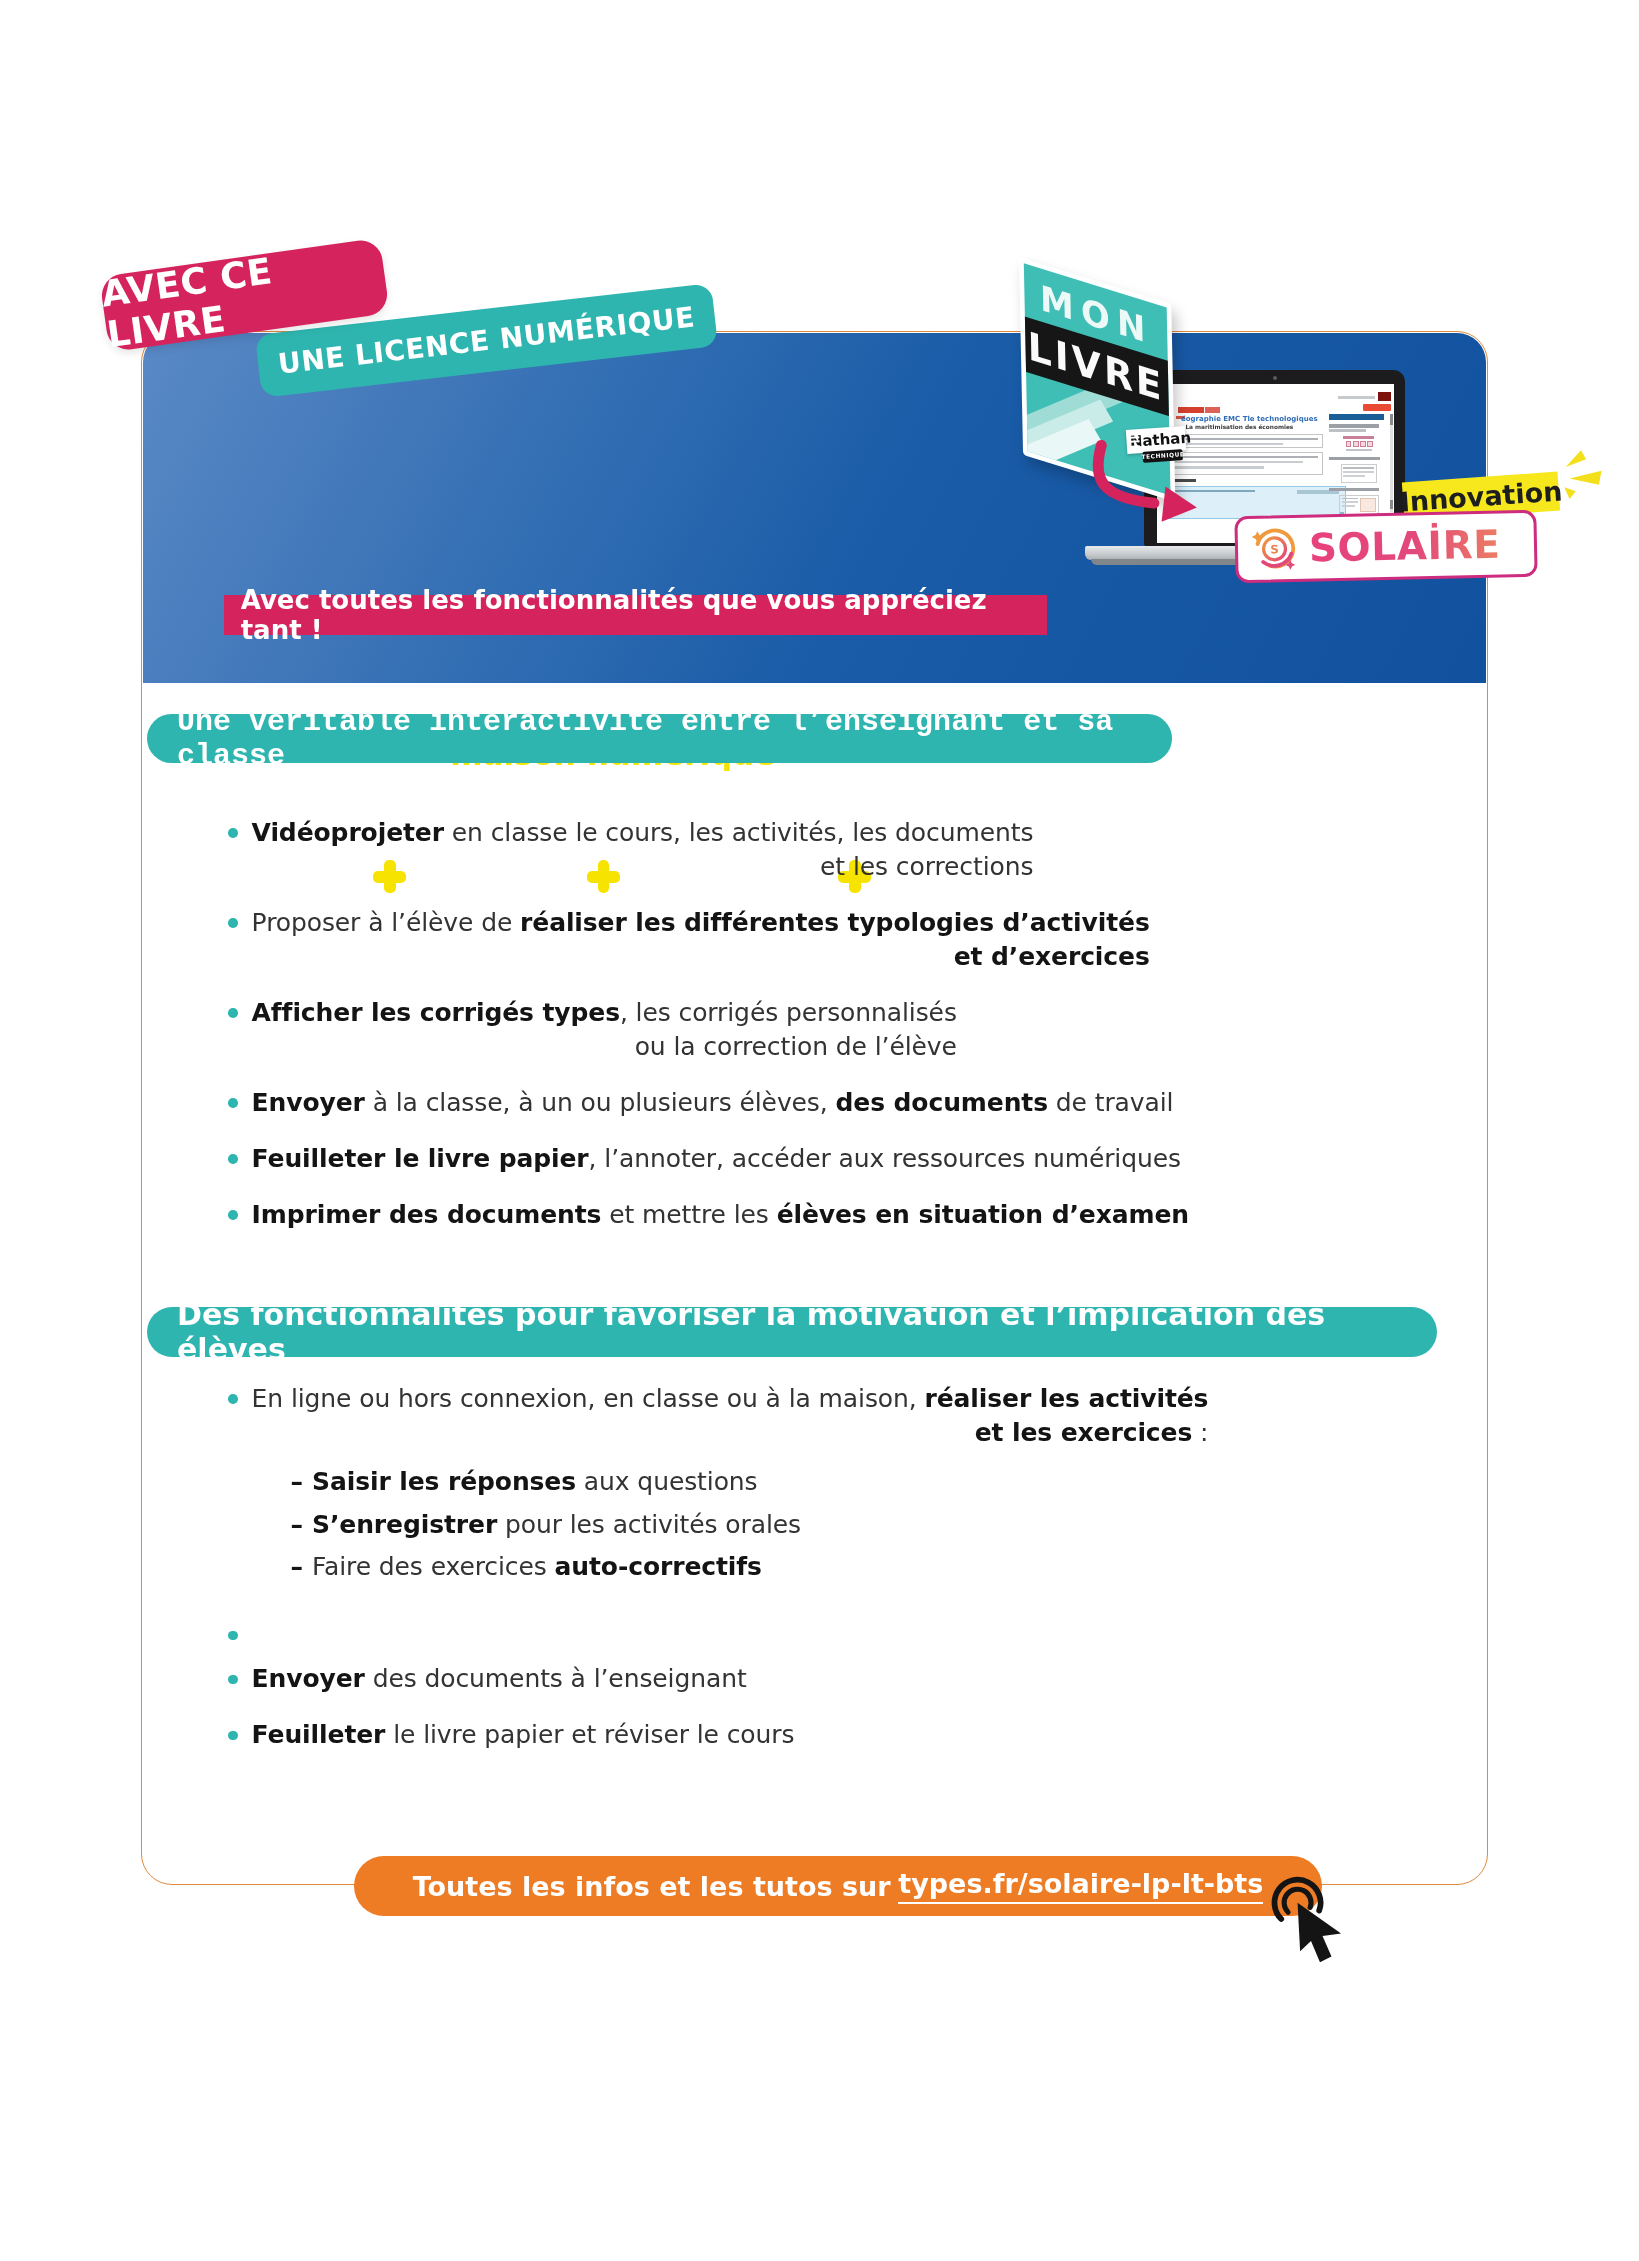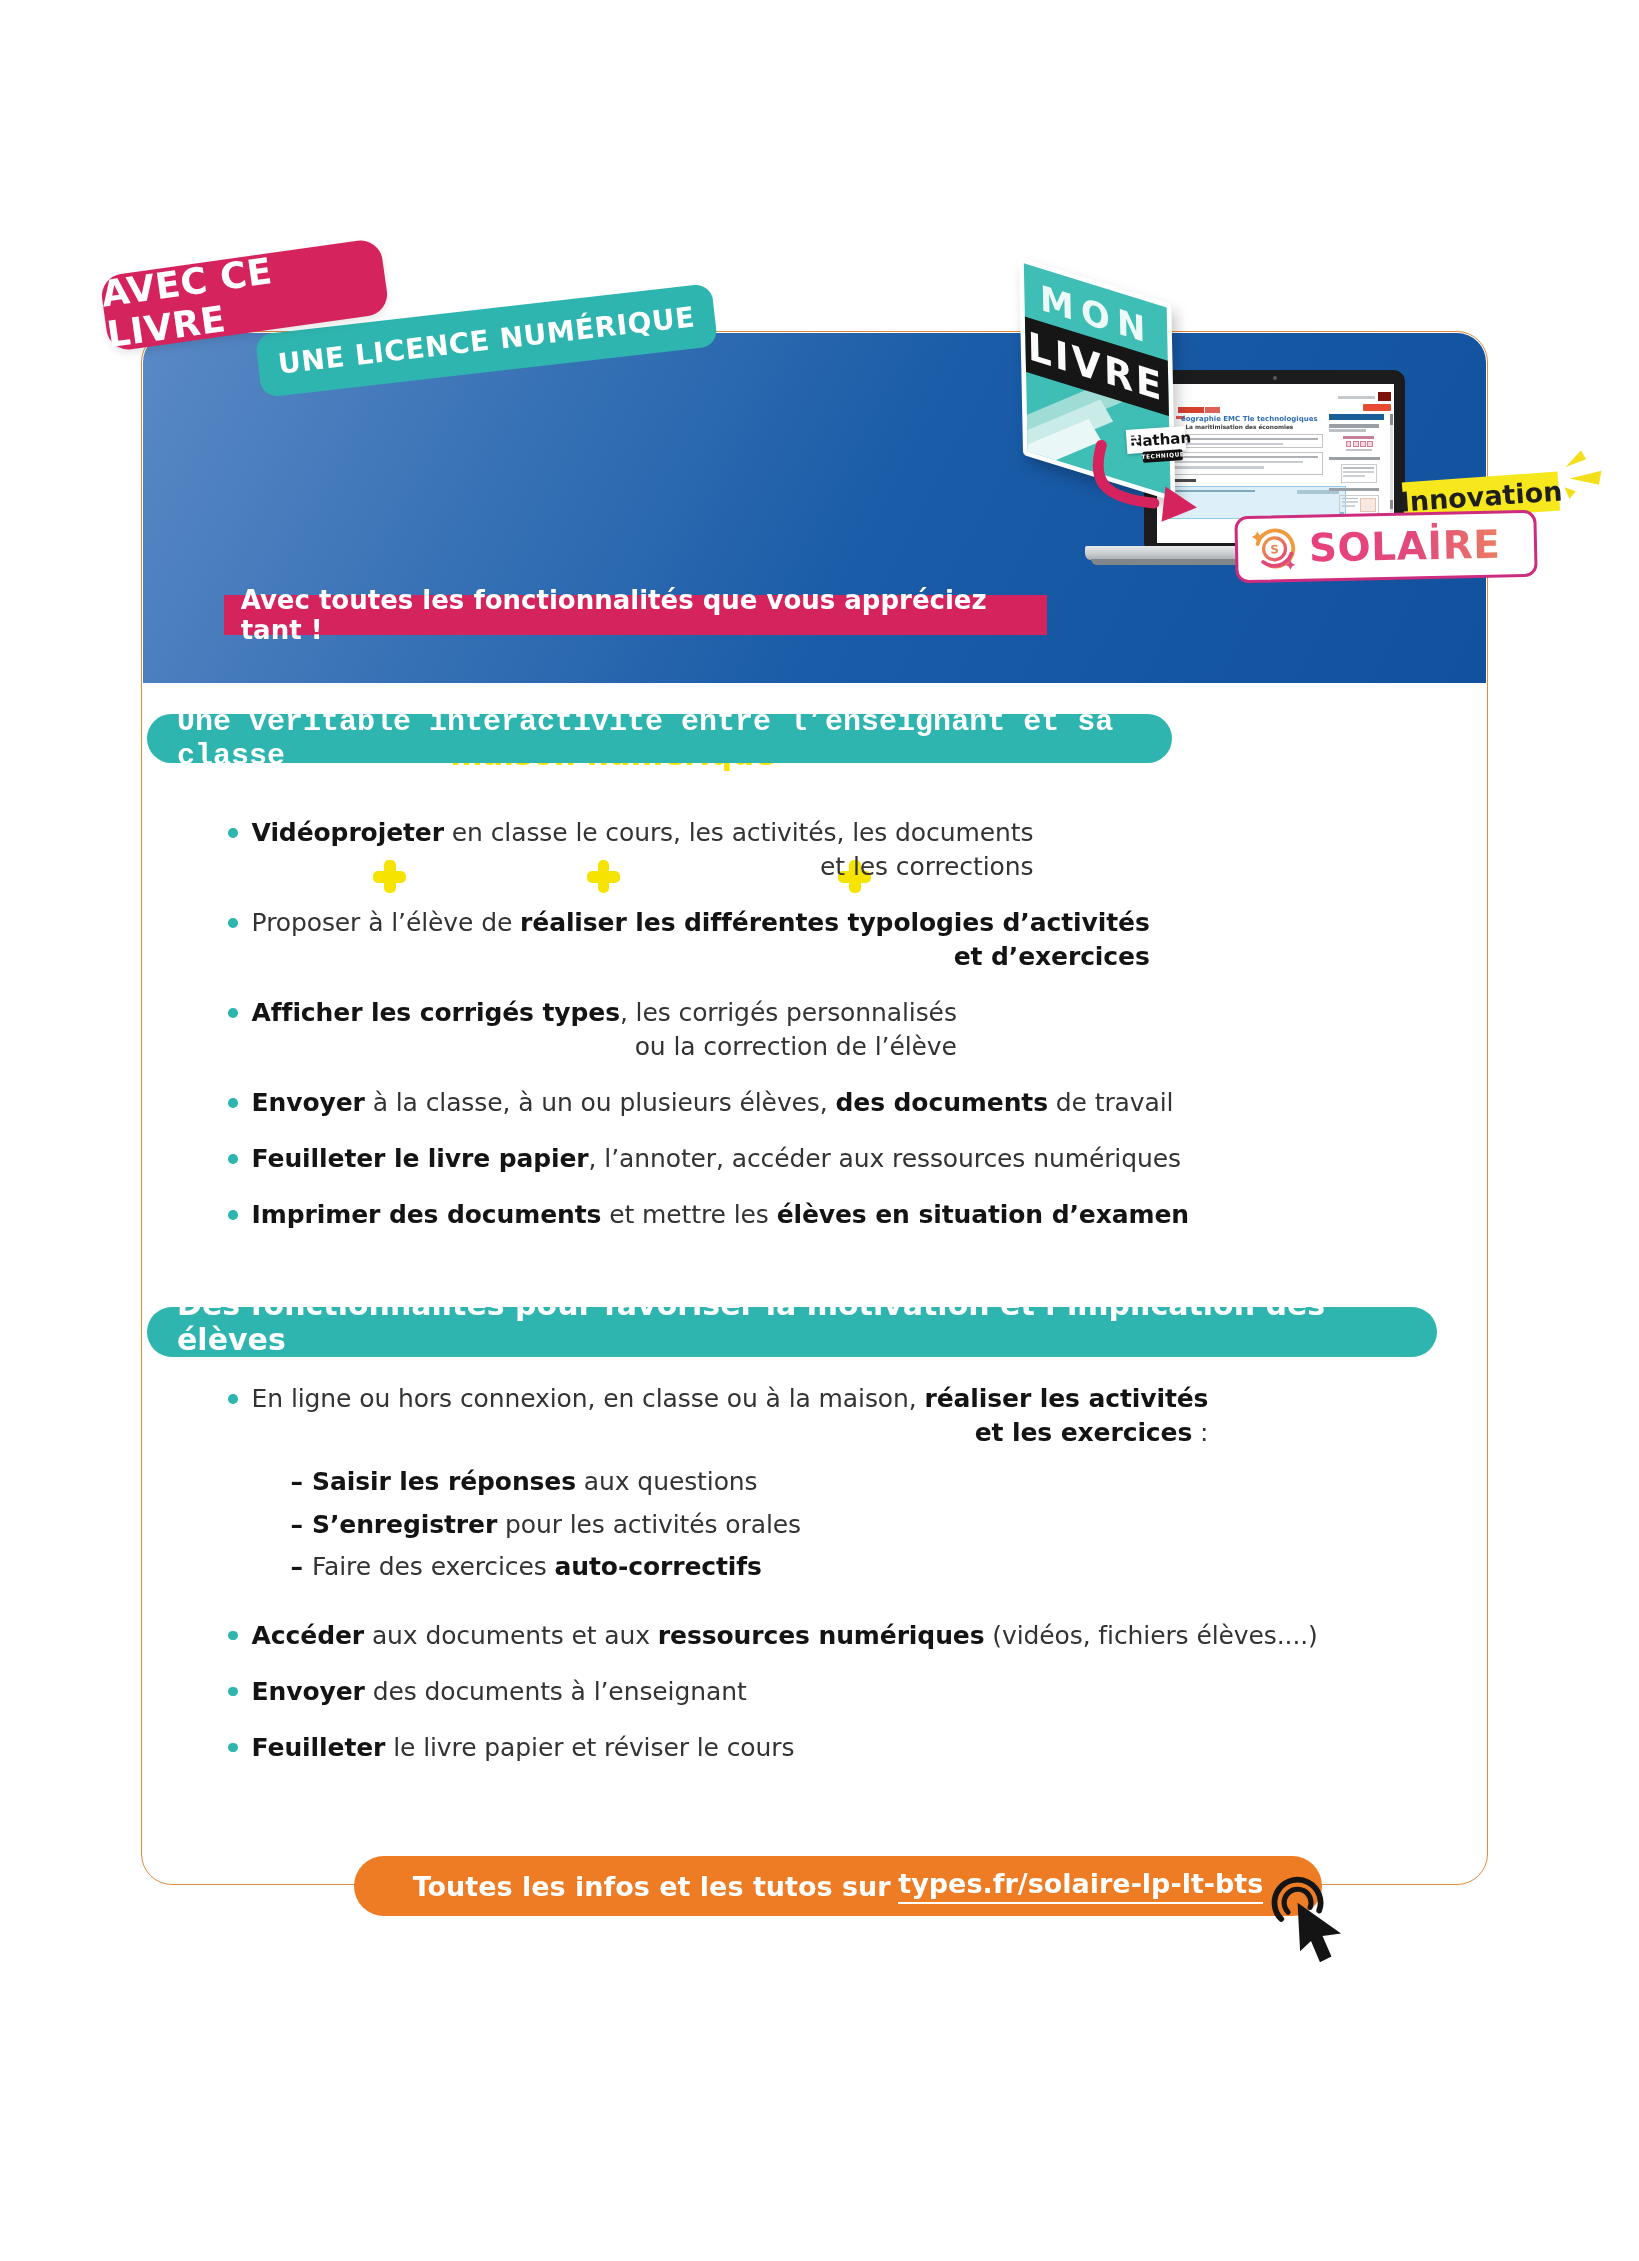--- a/index.html
+++ b/index.html
@@ -97,21 +97,21 @@
     z-index:7; display:flex; align-items:center; padding:0 11.6px; gap:10.3px; }
   .solaire-word { font-size:39px; font-weight:900; letter-spacing:0.6px;
     background:linear-gradient(90deg,#E8417D 0%,#E2497B 55%,#EC7E63 100%);
     -webkit-background-clip:text; background-clip:text; color:transparent; }
 
   
   .section-pill { position:absolute; left:147px; height:49px; background:#2EB5AF;
     border-radius:26px; z-index:3; display:flex; align-items:center; padding-left:30px;
     color:#fff; font-size:30px; font-weight:800; }
   .pill-1 { top:714px; width:1025px;font-family:Liberation Mono, monospace; }
-  .pill-2 { top:1307px; width:1290px; height:50px;align-items:flex-end; }
+  .pill-2 { top:1307px; width:1290px; height:50px; }
 
   .bullet-list { position:absolute; left:228px; z-index:3; width:1273px; }
   .list-1 { top:816px; } .list-2 { top:1382px; }
   .bullet-item { display:flex; margin-bottom:22px; }
   .bullet-item.after-sub { margin-top:26px; }
   .bullet-dot { flex:0 0 9.6px; width:9.6px; height:9.6px; border-radius:50%; background:#2EB5AF; margin-top:12.2px; }
   .bullet-text { margin-left:14px; font-size:25px; line-height:34px; color:#333333; white-space:pre-line; letter-spacing:-0.1px;text-align:right; }
   .bullet-text b, .sub-text b { color:#141414; font-weight:800; }
   .sub-list { margin:15.4px 0 3.9px 0; }
   .sub-item { display:flex; margin-bottom:8.4px; margin-left:39px; }
@@ -327,21 +327,20 @@
     <span>Des fonctionnalités pour favoriser la motivation et l’implication des élèves</span>
   </div>
   <div class="bullet-list list-2">
       <div class="bullet-item">
         <span class="bullet-dot"></span>
         <div class="bullet-text"><span>En ligne ou hors connexion, en classe ou à la maison, </span><b>réaliser les activités
 et les exercices</b><span> :</span><div class="sub-list"><div class="sub-item"><span class="sub-dash">–</span><div class="sub-text"><b>Saisir les réponses</b><span> aux questions</span></div></div><div class="sub-item"><span class="sub-dash">–</span><div class="sub-text"><b>S’enregistrer</b><span> pour les activités orales</span></div></div><div class="sub-item"><span class="sub-dash">–</span><div class="sub-text"><span>Faire des exercices </span><b>auto-correctifs</b></div></div></div></div>
       </div>
       <div class="bullet-item after-sub">
         <span class="bullet-dot"></span>
-        <div class="bullet-text"><b>Accéder</b><span> aux documents et aux </span><b>ressources numériques</b><span> (vidéos, fichiers élèves....)</span></div>
       </div>
       <div class="bullet-item">
         <span class="bullet-dot"></span>
         <div class="bullet-text"><b>Envoyer</b><span> des documents à l’enseignant</span></div>
       </div>
       <div class="bullet-item">
         <span class="bullet-dot"></span>
         <div class="bullet-text"><b>Feuilleter</b><span> le livre papier et réviser le cours</span></div>
       </div>
     </div>

